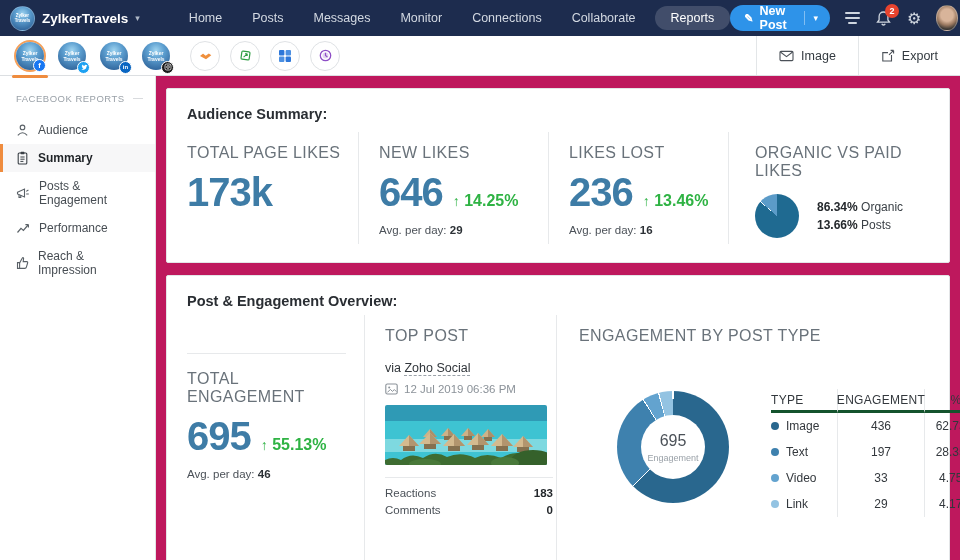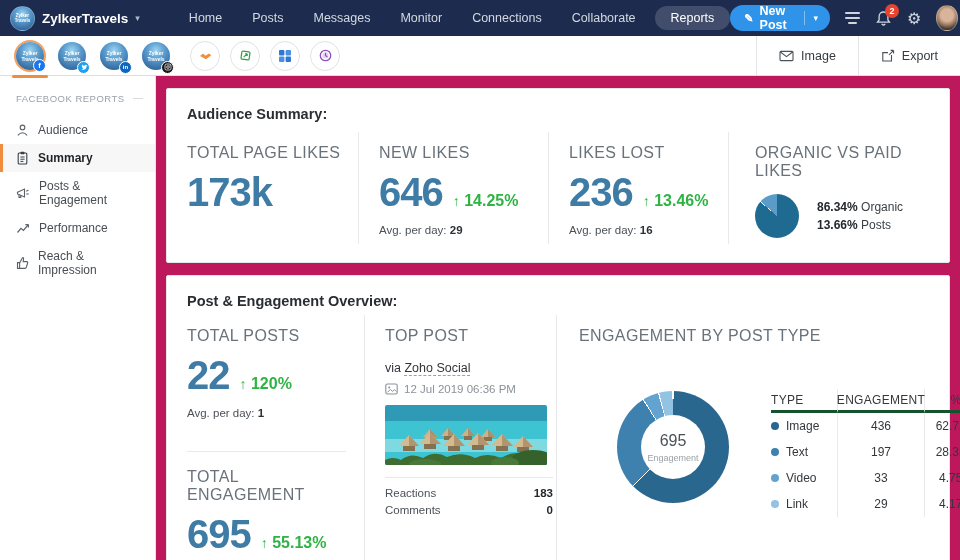--- a/index.html
+++ b/index.html
@@ -344,28 +344,20 @@
             </div>
           </div>
         </div>
       </section>
 
       <section class="card" style="height:340px">
         <h2>Post &amp; Engagement Overview:</h2>
         <div class="pe-grid">
 
           <div class="pe-col">
-            <div class="pe-block1">
-              <div class="metric-label">TOTAL POSTS</div>
-              <div class="big-row">
-                <span class="big-num">22</span>
-                <span class="chg"><span class="arrow">↑</span> <span>120%</span></span>
-              </div>
-              <div class="avg"><span>Avg. per day:</span> <b>1</b></div>
-            </div>
             <div class="pe-block2">
               <div class="metric-label">TOTAL ENGAGEMENT</div>
               <div class="big-row">
                 <span class="big-num">695</span>
                 <span class="chg"><span class="arrow">↑</span> <span>55.13%</span></span>
               </div>
               <div class="avg"><span>Avg. per day:</span> <b>46</b></div>
             </div>
           </div>
 

